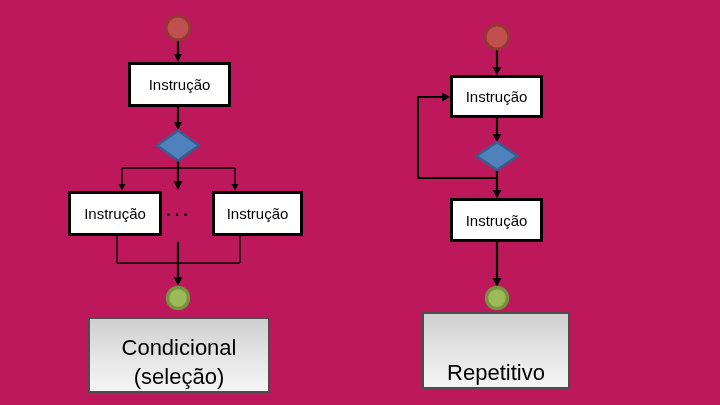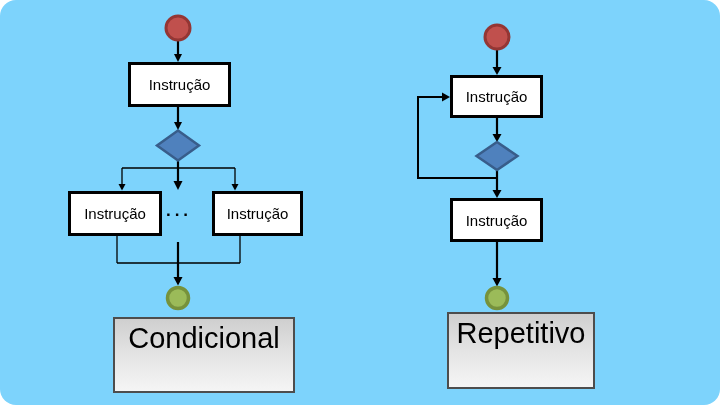--- a/index.html
+++ b/index.html
@@ -1,22 +1,21 @@
 <!DOCTYPE html>
 <html><head>
 <meta charset="utf-8">
 <style>
   html,body { margin:0; padding:0; background:#ffffff; }
   .stage {
     position: relative;
     width: 720px; height: 405px;
-    background: #7dd3fc;
+    background: #be185d;
     font-family: "Liberation Sans", sans-serif;
     overflow: hidden;
-    border-radius: 16px;
   }
   svg.connector-layer {
     position: absolute; left: 0; top: 0;
     width: 720px; height: 405px;
   }
   .ln1 { stroke: #000000; stroke-width: 1.3; }
   .ln2 { stroke: #000000; stroke-width: 2.2; }
   .loop-ln { stroke: #000000; stroke-width: 2; fill: none; }
   .ah { fill: #000000; stroke: none; }
   .shape-start    { stroke: #943634; stroke-width: 3; }
@@ -42,24 +41,23 @@
     text-align: center;
     font-size: 17px; font-weight: bold; letter-spacing: 4px;
     line-height: 22px; color: #000000;
   }
   .caption {
     position: absolute;
     border: 2px solid #4d4d4d;
     box-sizing: border-box;
     background: linear-gradient(180deg, #cfcfcf 0%, #e4e4e4 50%, #f5f5f5 100%);
     display: flex; flex-direction: column;
-    align-items: center; justify-content: space-between;
-    font-size: 29px; line-height: 1.32; color: #000000;
+    align-items: center; justify-content: flex-end;
+    font-size: 22px; line-height: 1.32; color: #000000;
     text-align: center;
-    margin-left: 25px;
   }
   #lcaption { left:88px;  top:317px; width:182px; height:76px; }
   #rcaption { left:422px; top:312px; width:148px; height:77px; }
 </style>
 </head>
 <body>
 
 <div class="stage">
 
   <svg class="connector-layer" viewBox="0 0 720 405" xmlns="http://www.w3.org/2000/svg">
@@ -120,20 +118,21 @@
     <polygon class="shape-decision" points="497,142 517.5,156 497,170 476.5,156" fill="#4F81BD"></polygon>
     <circle class="shape-end" cx="497" cy="298" r="10.5" fill="#9BBB59"></circle>
   </svg>
 
   <div id="lbox1" class="node-box">Instrução</div>
   <div id="lbox2" class="node-box">Instrução</div>
   <div id="lbox3" class="node-box">Instrução</div>
   <div class="ellipsis">...</div>
   <div id="lcaption" class="caption">
     <div>Condicional</div>
+    <div>(seleção)</div>
   </div>
 
   <div id="rbox1" class="node-box">Instrução</div>
   <div id="rbox2" class="node-box">Instrução</div>
   <div id="rcaption" class="caption">
     <div>Repetitivo</div>
   </div>
 
 </div>
 

